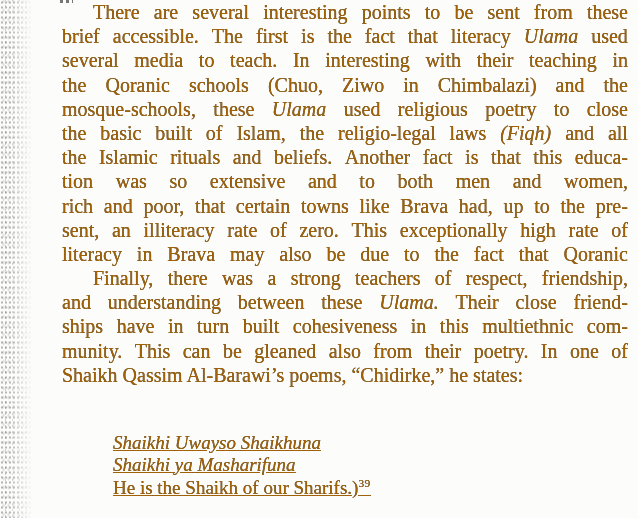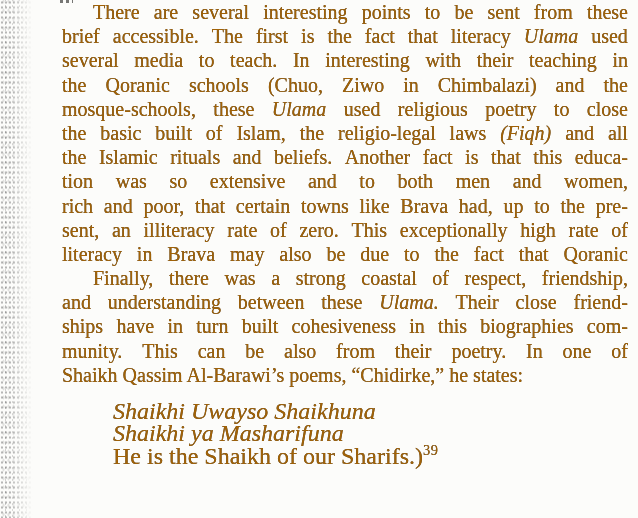--- a/index.html
+++ b/index.html
@@ -34,23 +34,24 @@
     position:absolute;left:62px;top:0;width:566px;
     font-size:20px;line-height:24.2px;
     text-shadow:0 0 .5px rgba(30,29,27,.85);
   }
   .line{height:24.2px;white-space:nowrap;}
   .line.just{display:flex;justify-content:space-between;}
   .line.ind{padding-left:31px;}
   .it{font-style:italic;}
   sup{font-size:.6em;line-height:0;vertical-align:super;letter-spacing:.5px;}
   .poem{
-    position:absolute;left:113px;top:400px;
-    font-size:24px;line-height:22.3px;
+    position:absolute;left:113px;top:432px;
+    font-size:19px;line-height:22.3px;
     text-shadow:0 0 .5px rgba(30,29,27,.85);
+    text-decoration:underline;
   }
   .pline{white-space:nowrap;}
 </style>
 </head>
 <body>
 
 <div class="page">
   <div class="gutter"></div>
   <div class="artifact"></div>
   <div class="bodytext">
@@ -191,21 +192,21 @@
         <span>fact</span>
         <span>that</span>
         <span>Qoranic</span>
       </div>
       <div class="line just ind">
         <span>Finally,</span>
         <span>there</span>
         <span>was</span>
         <span>a</span>
         <span>strong</span>
-        <span>coastal</span>
+        <span>teachers</span>
         <span>of</span>
         <span>respect,</span>
         <span>friendship,</span>
       </div>
       <div class="line just">
         <span>and</span>
         <span>understanding</span>
         <span>between</span>
         <span>these</span>
         <span class="it">Ulama.</span>
@@ -215,28 +216,29 @@
       </div>
       <div class="line just">
         <span>ships</span>
         <span>have</span>
         <span>in</span>
         <span>turn</span>
         <span>built</span>
         <span>cohesiveness</span>
         <span>in</span>
         <span>this</span>
-        <span>biographies</span>
+        <span>multiethnic</span>
         <span>com-</span>
       </div>
       <div class="line just">
         <span>munity.</span>
         <span>This</span>
         <span>can</span>
         <span>be</span>
+        <span>gleaned</span>
         <span>also</span>
         <span>from</span>
         <span>their</span>
         <span>poetry.</span>
         <span>In</span>
         <span>one</span>
         <span>of</span>
       </div>
       <div class="line"><span>Shaikh</span> <span>Qassim</span> <span>Al-Barawi’s</span> <span>poems,</span> <span>“Chidirke,”</span> <span>he</span> <span>states:</span></div>
     </div>

